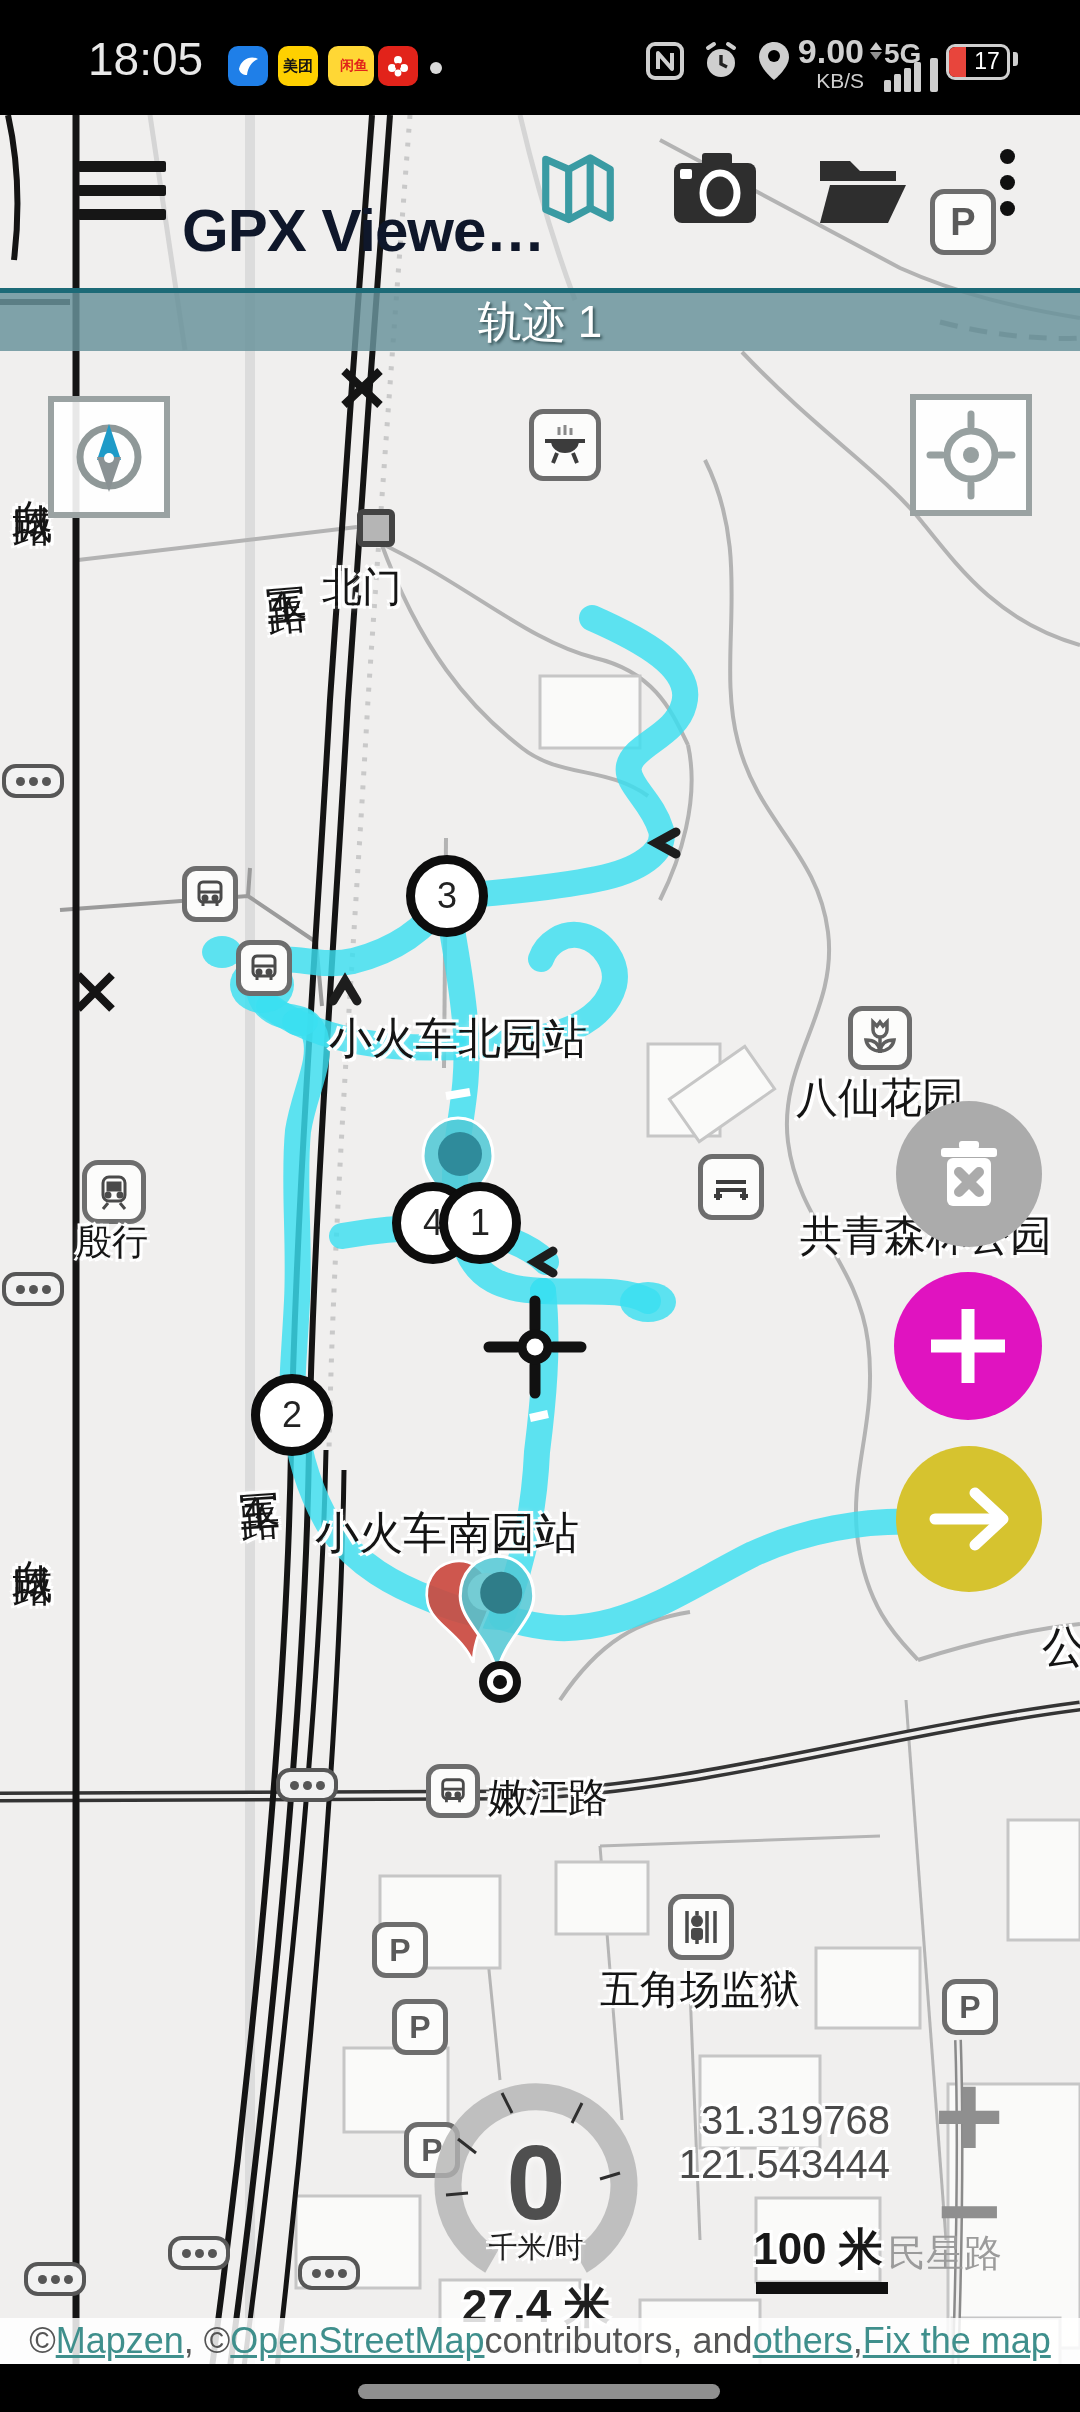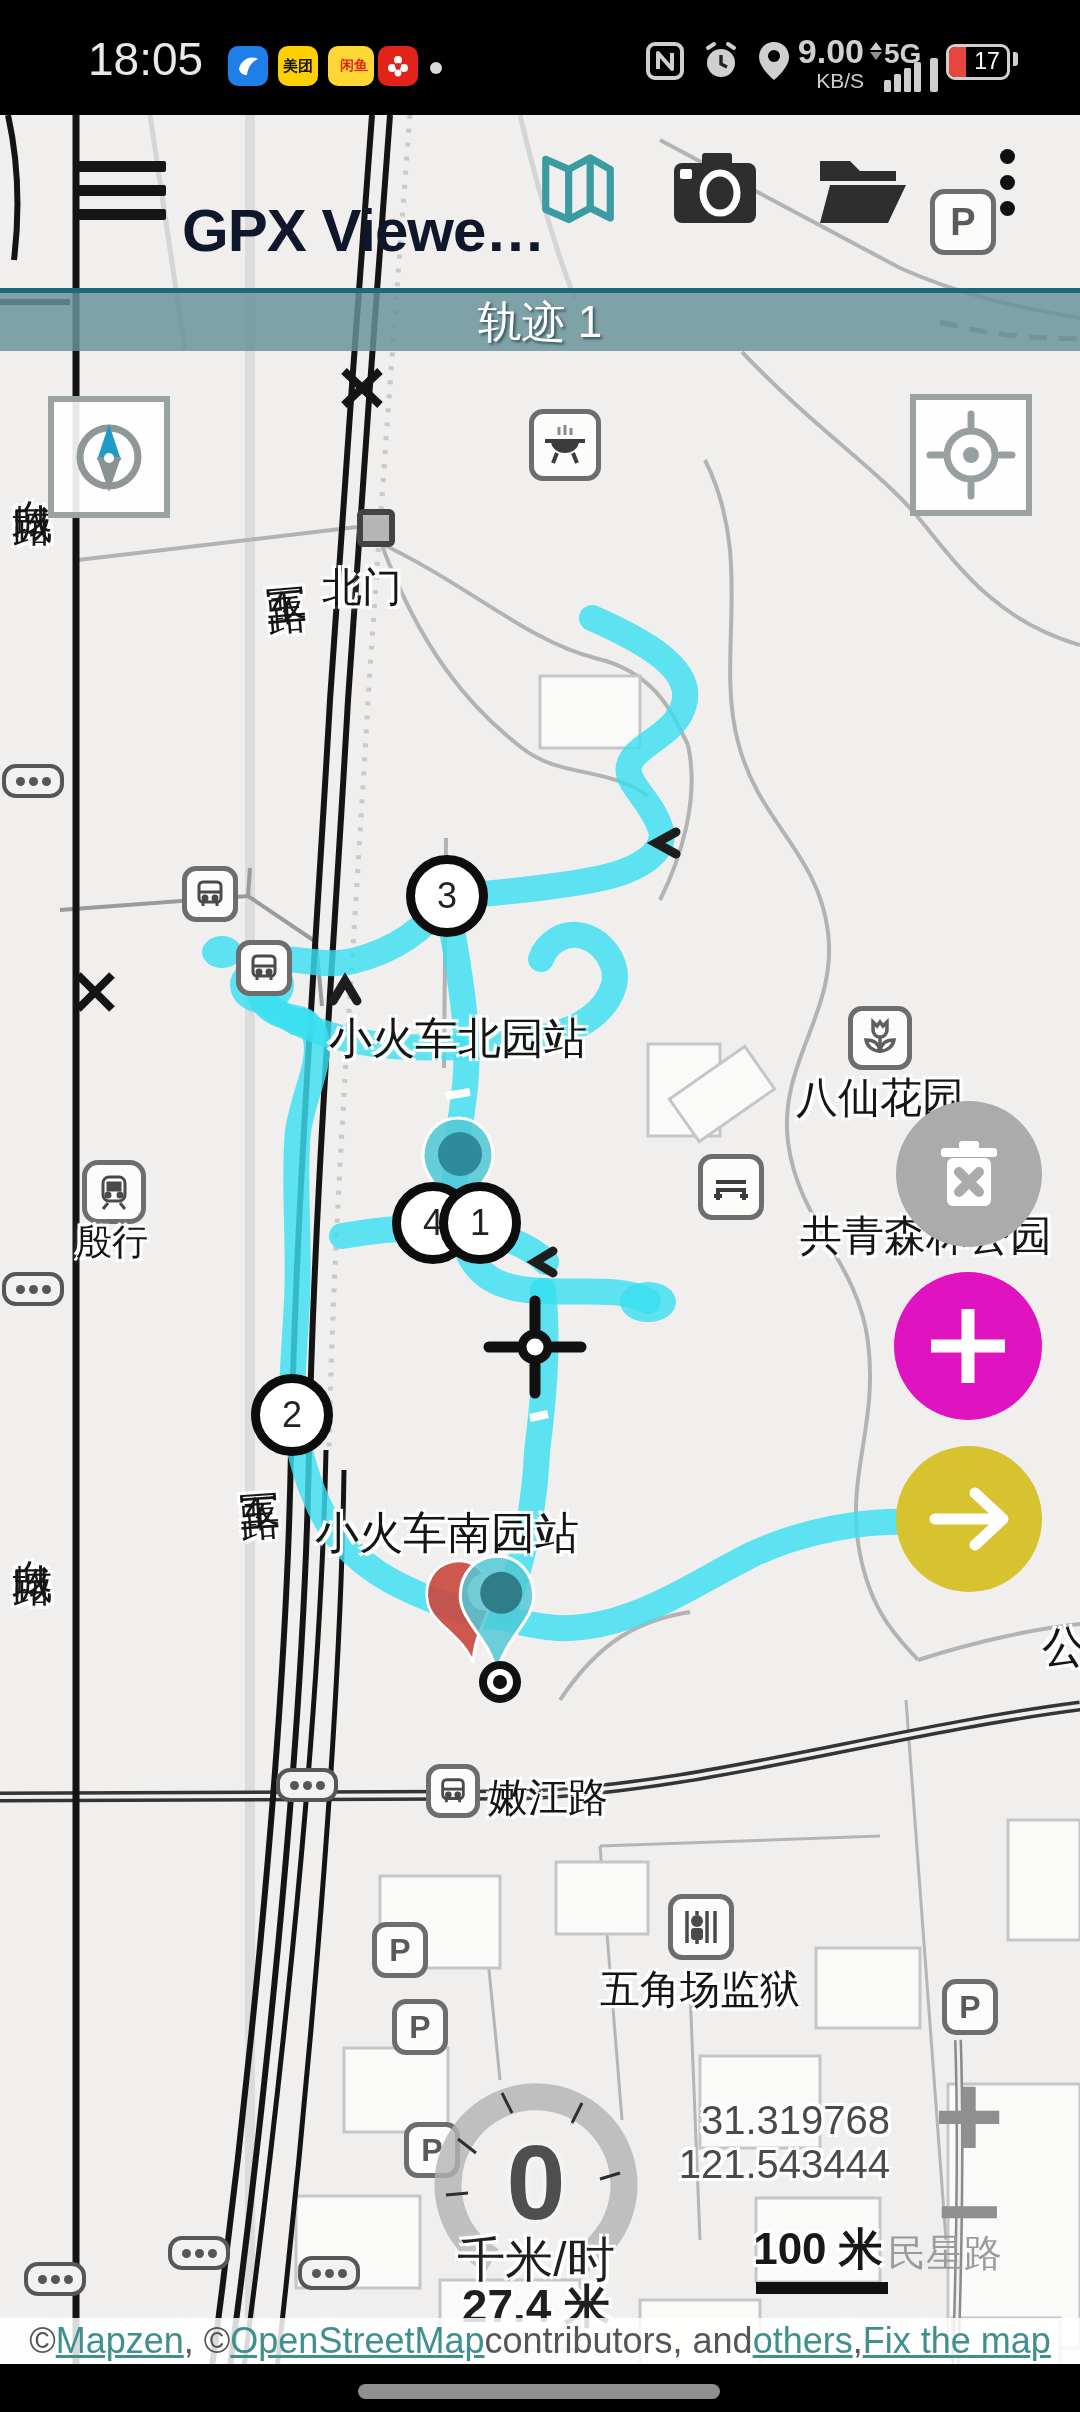--- a/index.html
+++ b/index.html
@@ -341,21 +341,21 @@
     <path d="M86,206 A88,88 0 1 1 174,206" fill="none" stroke="#b3b3b3" stroke-opacity=".8" stroke-width="27"></path>
     <g stroke="#2e2e2e" stroke-width="3">
       <path d="M52,84 L70,98"></path>
         <path d="M96,38 L106,58"></path>
         <path d="M176,48 L166,68"></path>
         <path d="M214,118 L194,124"></path>
         <path d="M40,140 L62,138"></path>
     </g>
   </svg>
   <div class="abs hudtx ctr" style="left:536px;top:2122px;font-size:106px;font-weight:bold;color:#4f4f4f;text-shadow:0 0 8px #fff;">0</div>
-  <div class="abs hudtx ctr halo" style="left:536px;top:2228px;font-size:48px;color:#1f1f1f;">千米/时</div>
+  <div class="abs hudtx ctr halo" style="left:536px;top:2228px;font-size:29px;color:#1f1f1f;">千米/时</div>
   <div class="abs hudtx ctr halo" style="left:536px;top:2276px;font-size:46px;font-weight:bold;color:#1f1f1f;">27.4 米</div>
   <div class="abs hudtx halo" style="left:600px;top:2098px;width:290px;text-align:right;font-size:40px;color:#4a4a4a;">31.319768</div>
   <div class="abs hudtx halo" style="left:600px;top:2142px;width:290px;text-align:right;font-size:40px;color:#4a4a4a;">121.543444</div>
   <div class="abs hudtx ctr halo" style="left:818px;top:2220px;font-size:44px;font-weight:bold;color:#181818;">100 米</div>
   <div class="abs" style="left:756px;top:2282px;width:132px;height:12px;background:#101010;z-index:16;"></div>
   <div class="abs hudtx" style="left:926px;top:2078px;width:86px;height:86px;color:#8f8f8f;font-size:120px;line-height:76px;font-weight:bold;text-align:center;">+</div>
   <div class="abs hudtx" style="left:926px;top:2168px;width:86px;height:86px;color:#8f8f8f;font-size:110px;line-height:86px;font-weight:bold;text-align:center;">−</div>
 
   <div id="banner" class="abs">
     <span>轨迹 1</span>

